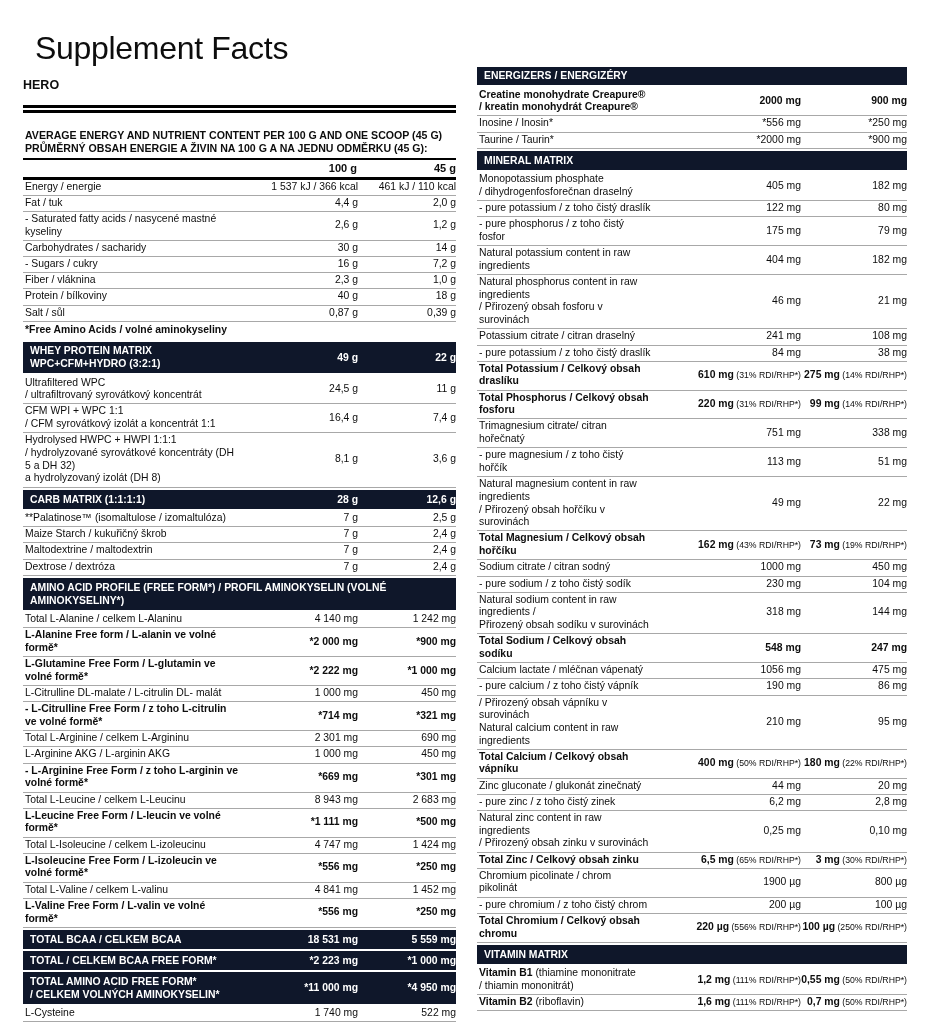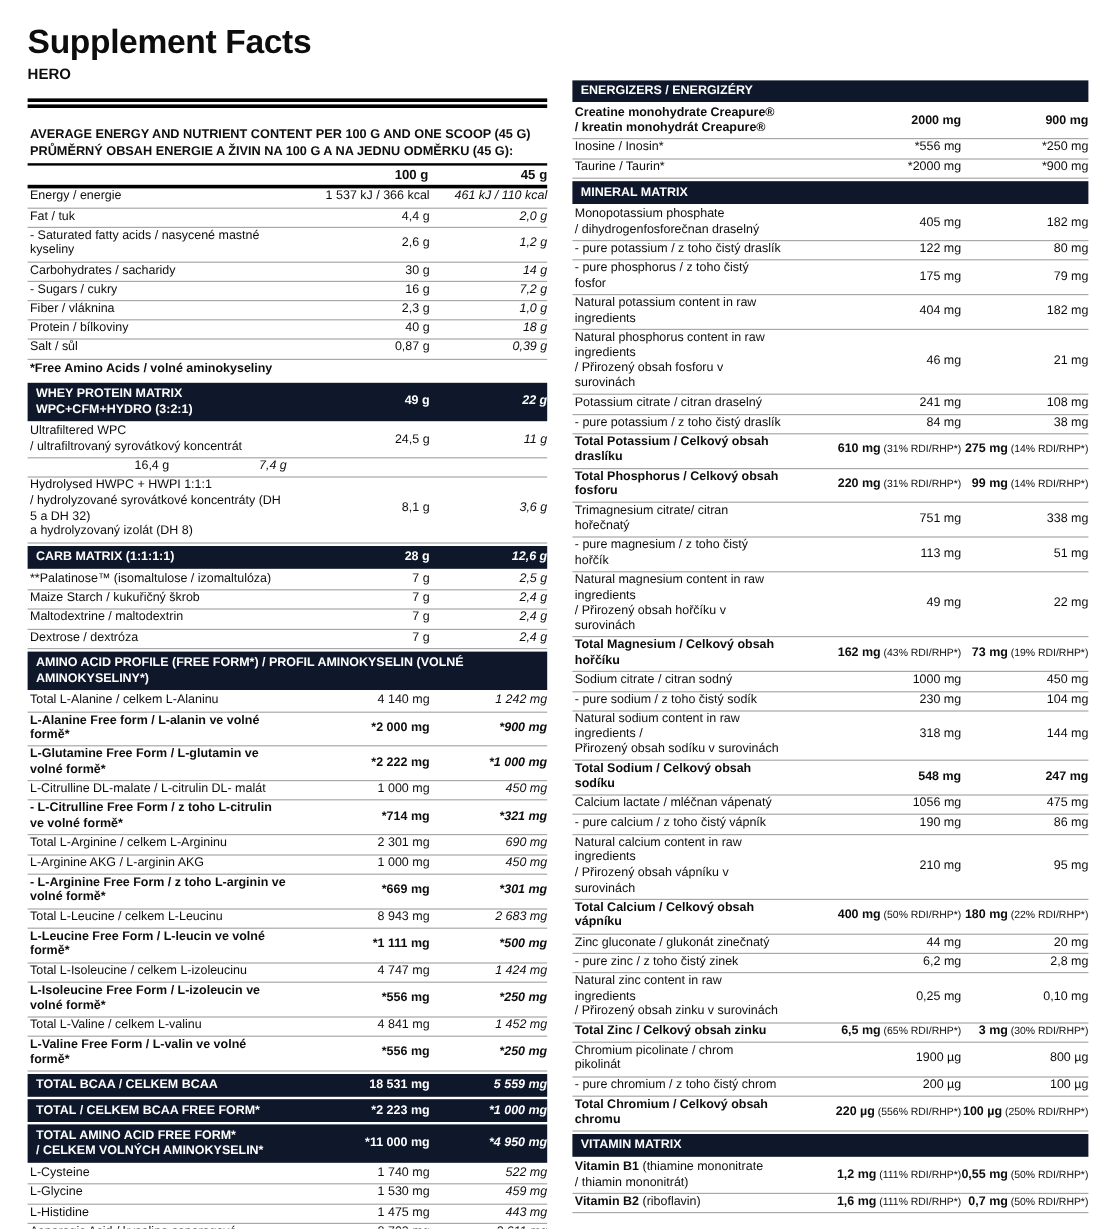--- a/index.html
+++ b/index.html
@@ -5,35 +5,35 @@
   html,body{margin:0;padding:0;}
   body{
     width:930px;height:1024px;position:relative;overflow:hidden;
     background:#ffffff;color:#0d0d0d;
     font-family:"Liberation Sans", sans-serif;
     -webkit-font-smoothing:antialiased;
   }
   .col-left{position:absolute;left:23px;top:20px;width:433px;}
   .col-right{position:absolute;left:477px;top:64px;width:430px;}
 
-  .title{font-size:28px;font-weight:bold;margin:0;letter-spacing:-0.3px;line-height:1.05;}
+  .title{font-size:32px;font-weight:normal;margin:12px;letter-spacing:-0.3px;line-height:1.05;}
   .hero{font-size:12.5px;font-weight:bold;margin:6px 0 13px;}
 
   .drule{height:2px;border-top:3px solid #000;border-bottom:3px solid #000;}
   .thead{font-size:10.6px;font-weight:bold;line-height:1.3;padding:16px 0 2px 2px;}
   .chead{display:flex;border-top:2px solid #000;border-bottom:3px solid #000;font-weight:bold;font-size:11px;padding:2px 0 2.5px;}
   .chead .sp{flex:1;}
   .chead .c1{width:118px;text-align:right;white-space:nowrap;}
   .chead .c2{width:99px;text-align:right;white-space:nowrap;}
 
   .row{display:flex;align-items:center;border-bottom:1px solid #a8a8a8;font-size:10.4px;line-height:1.22;padding:1px 0 1.5px;}
   .row .lab{flex:1;min-width:0;padding-left:2px;}
   .v{white-space:nowrap;text-align:right;}
   .t-left .v1{width:118px;}
-  .t-left .v2{width:98px;font-style:italic;}
+  .t-left .v2{width:98px;}
   .t-right .v1{width:150px;}
   .t-right .v2{width:106px;}
   .bold .lab, .vb{font-weight:bold;}
   .lb{font-weight:bold;}
   .label-row{font-weight:bold;border-bottom:none;padding:2.5px 0 2px;align-items:flex-end;}
   .suf{font-weight:normal;font-size:8.7px;}
 
   .bar{display:flex;align-items:center;background:#0f172a;color:#fff;
        font-weight:bold;font-size:10.4px;line-height:1.25;
        padding:2.5px 0 3px 7px;margin:2.5px 0;justify-content:center;}
@@ -126,20 +126,24 @@
       </div>
       <div class="row">
         <div class="lab">
           <div>Ultrafiltered WPC</div>
           <div>/ ultrafiltrovaný syrovátkový koncentrát</div>
         </div>
         <div class="v v1"><span>24,5 g</span></div>
         <div class="v v2"><span>11 g</span></div>
       </div>
       <div class="row">
+        <div class="lab">
+          <div>CFM WPI + WPC 1:1</div>
+          <div>/ CFM syrovátkový izolát a koncentrát 1:1</div>
+        </div>
         <div class="v v1"><span>16,4 g</span></div>
         <div class="v v2"><span>7,4 g</span></div>
       </div>
       <div class="row">
         <div class="lab">
           <div>Hydrolysed HWPC + HWPI 1:1:1</div>
           <div>/ hydrolyzované syrovátkové koncentráty (DH 5 a DH 32)</div>
           <div>a hydrolyzovaný izolát (DH 8)</div>
         </div>
         <div class="v v1"><span>8,1 g</span></div>
@@ -502,22 +506,22 @@
       </div>
       <div class="row">
         <div class="lab">
           <div>- pure calcium / z toho čistý vápník</div>
         </div>
         <div class="v v1"><span>190 mg</span></div>
         <div class="v v2"><span>86 mg</span></div>
       </div>
       <div class="row">
         <div class="lab">
+          <div>/ Přirozený obsah vápníku v surovinách</div>
           <div>Natural calcium content in raw ingredients</div>
-          <div>/ Přirozený obsah vápníku v surovinách</div>
         </div>
         <div class="v v1"><span>210 mg</span></div>
         <div class="v v2"><span>95 mg</span></div>
       </div>
       <div class="row bold">
         <div class="lab">
           <div>Total Calcium / Celkový obsah vápníku</div>
         </div>
         <div class="v v1 vb"><span>400 mg</span><span class="suf"> (50% RDI/RHP*)</span></div>
         <div class="v v2 vb"><span>180 mg</span><span class="suf"> (22% RDI/RHP*)</span></div>

